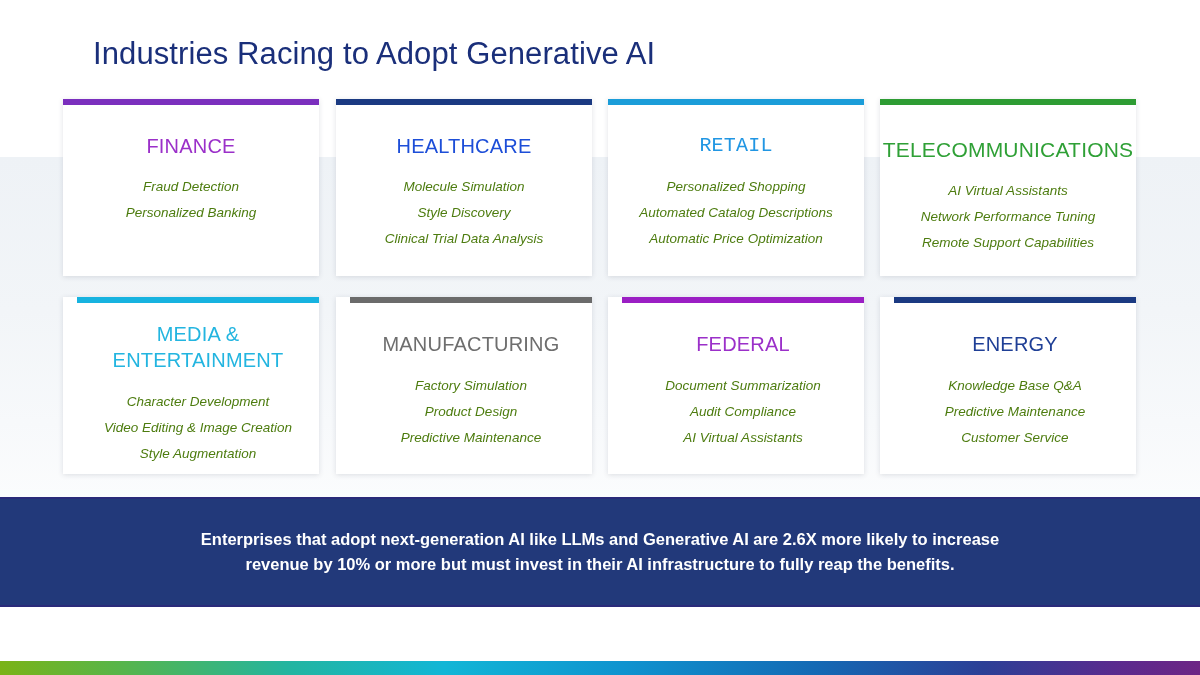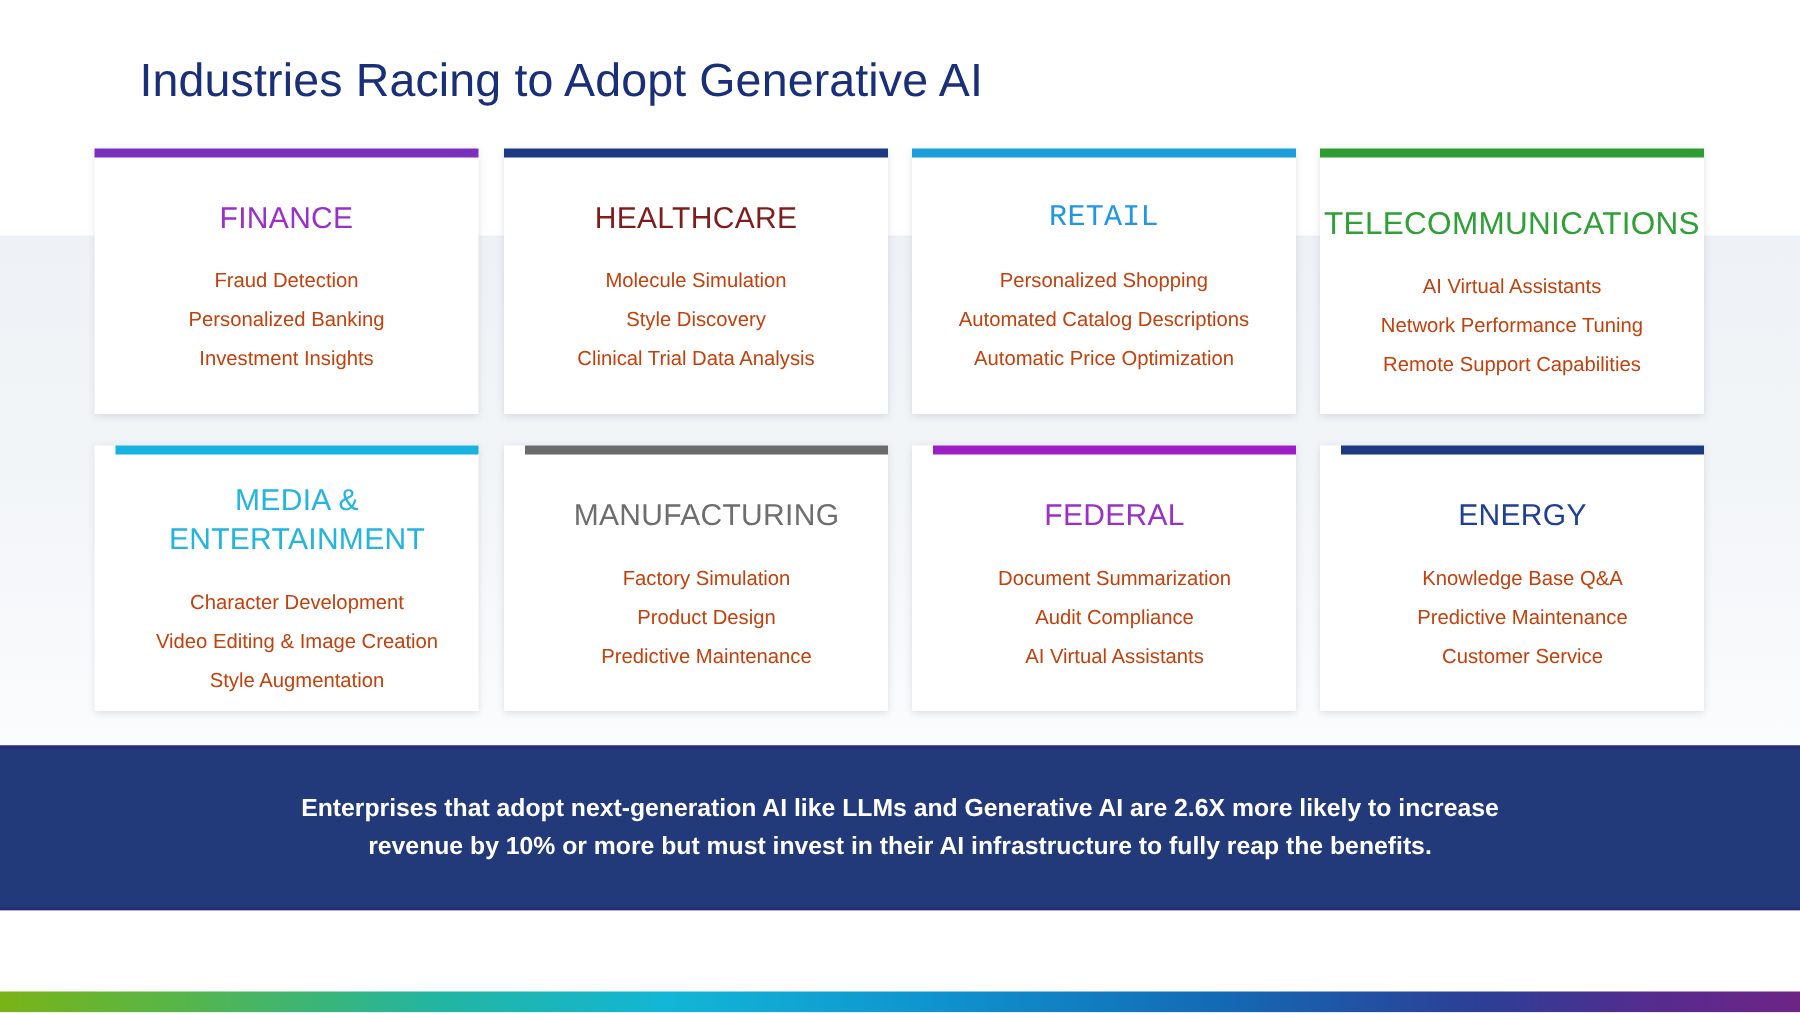--- a/index.html
+++ b/index.html
@@ -79,21 +79,22 @@
     margin-top: 15px;
     text-align: center;
     width: 100%;
     padding: 0 6px;
     box-sizing: border-box;
   }
   .card.row2 .card-items { margin-top: 16px; }
   .card-item {
     font-size: 13.5px;
     line-height: 26px;
-    color: #c2410c;
+    color: #4d7c0f;
+    font-style: italic;
   }
 
   
   .banner {
     position: absolute;
     left: 0;
     top: 497px;
     width: 1200px;
     height: 110px;
     background: #22397a;
@@ -157,27 +158,26 @@
   <div class="bg-band"></div>
 
   <div class="page-title">Industries Racing to Adopt Generative AI</div>
 
   <div class="card row1 c1">
     <div class="accent" style="background: rgb(123, 47, 190);"></div>
     <div class="card-title" style="color: rgb(155, 48, 201);">FINANCE</div>
     <div class="card-items">
       <div class="card-item">Fraud Detection</div>
       <div class="card-item">Personalized Banking</div>
-      <div class="card-item">Investment Insights</div>
     </div>
   </div>
 
   <div class="card row1 c2">
     <div class="accent" style="background: rgb(27, 58, 130);"></div>
-    <div class="card-title" style="color: #7f1d1d;">HEALTHCARE</div>
+    <div class="card-title" style="color: #1d4ed8;">HEALTHCARE</div>
     <div class="card-items">
       <div class="card-item">Molecule Simulation</div>
       <div class="card-item">Style Discovery</div>
       <div class="card-item">Clinical Trial Data Analysis</div>
     </div>
   </div>
 
   <div class="card row1 c3">
     <div class="accent" style="background: rgb(27, 157, 217);"></div>
     <div class="card-title" style="color: rgb(33, 150, 227); font-family: Liberation Mono, monospace;">RETAIL</div>

